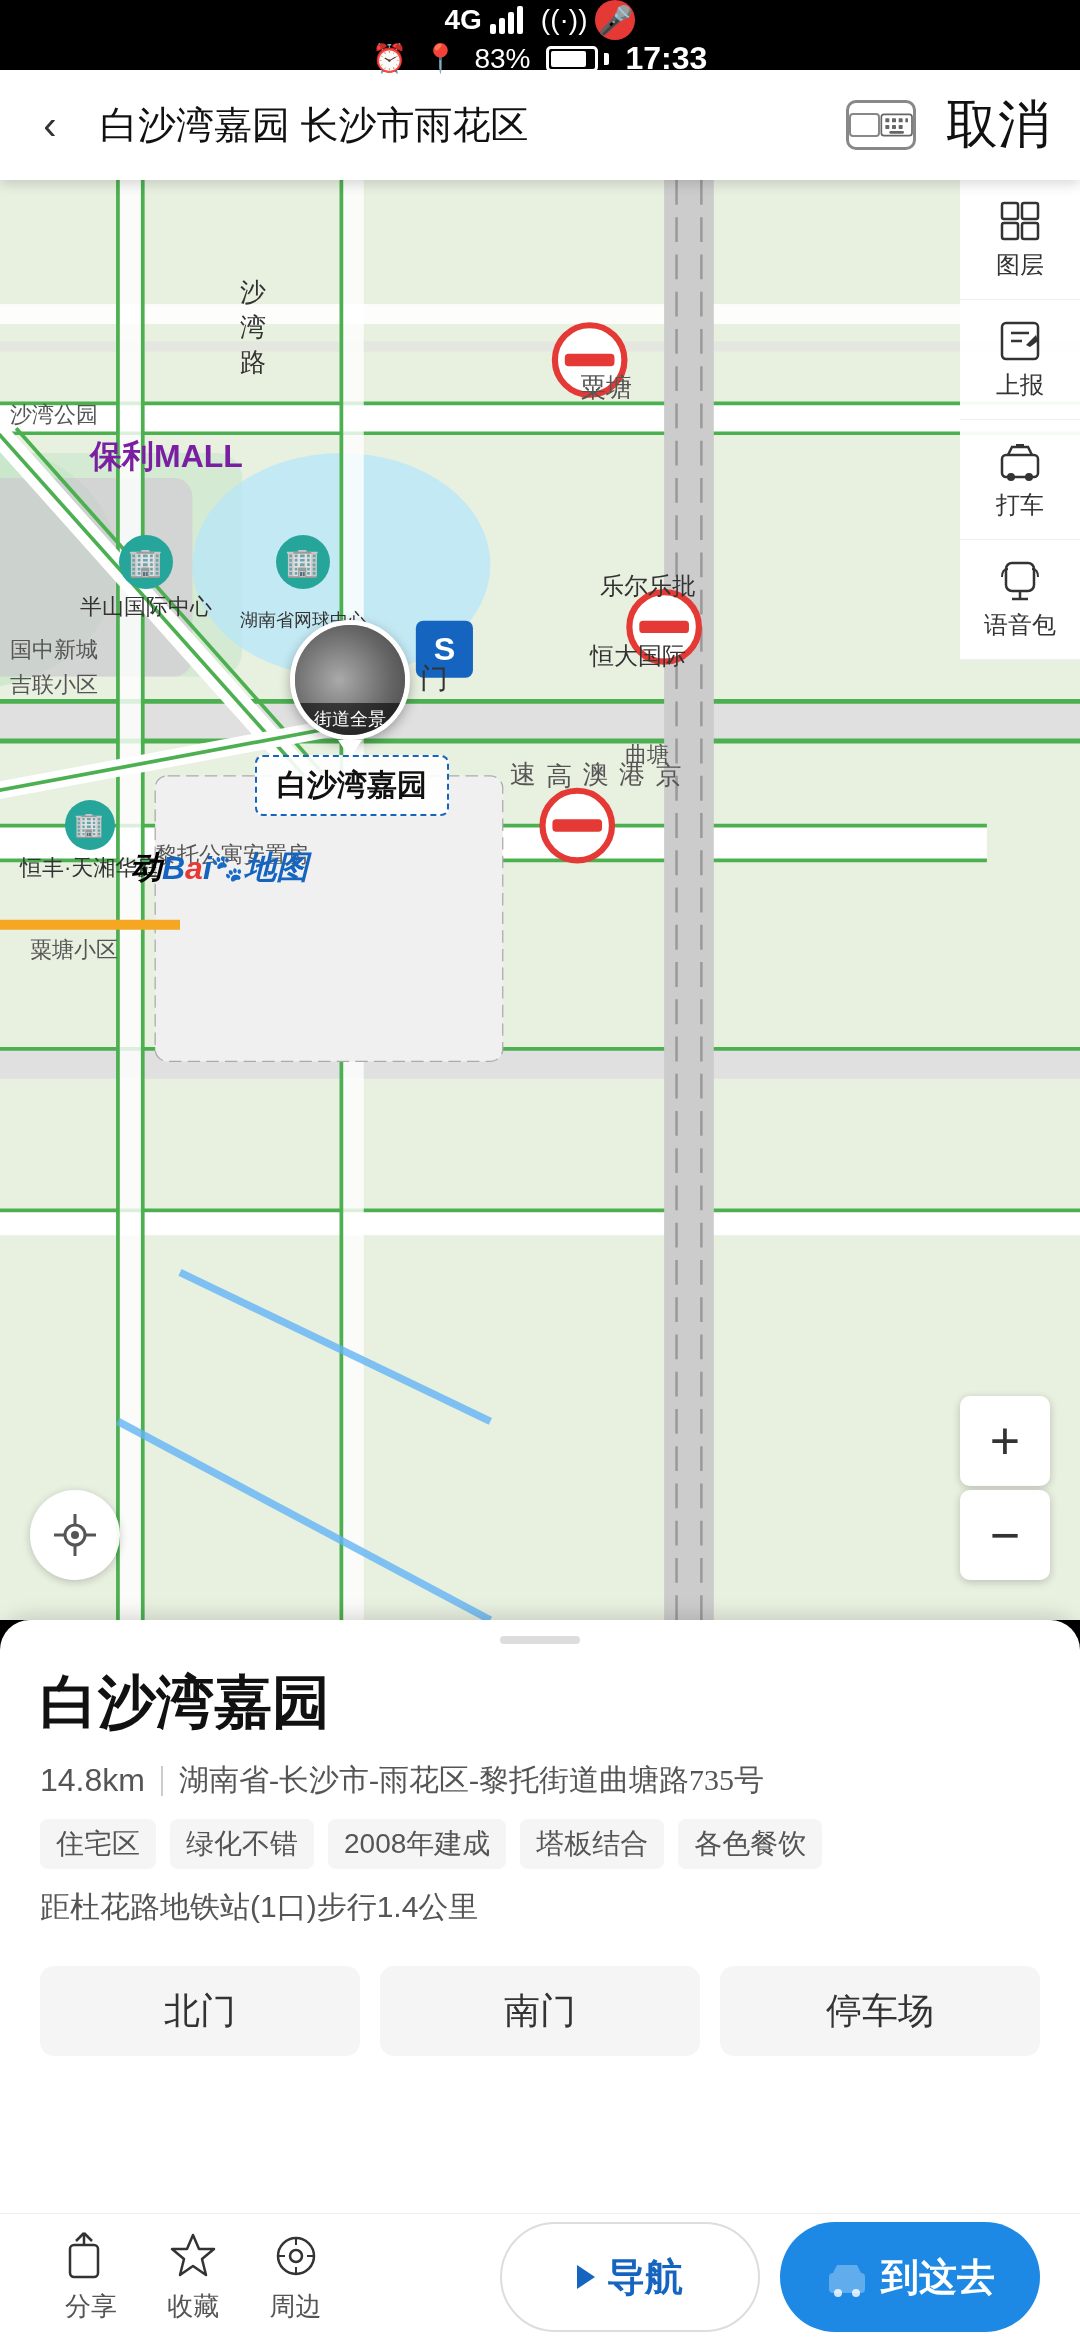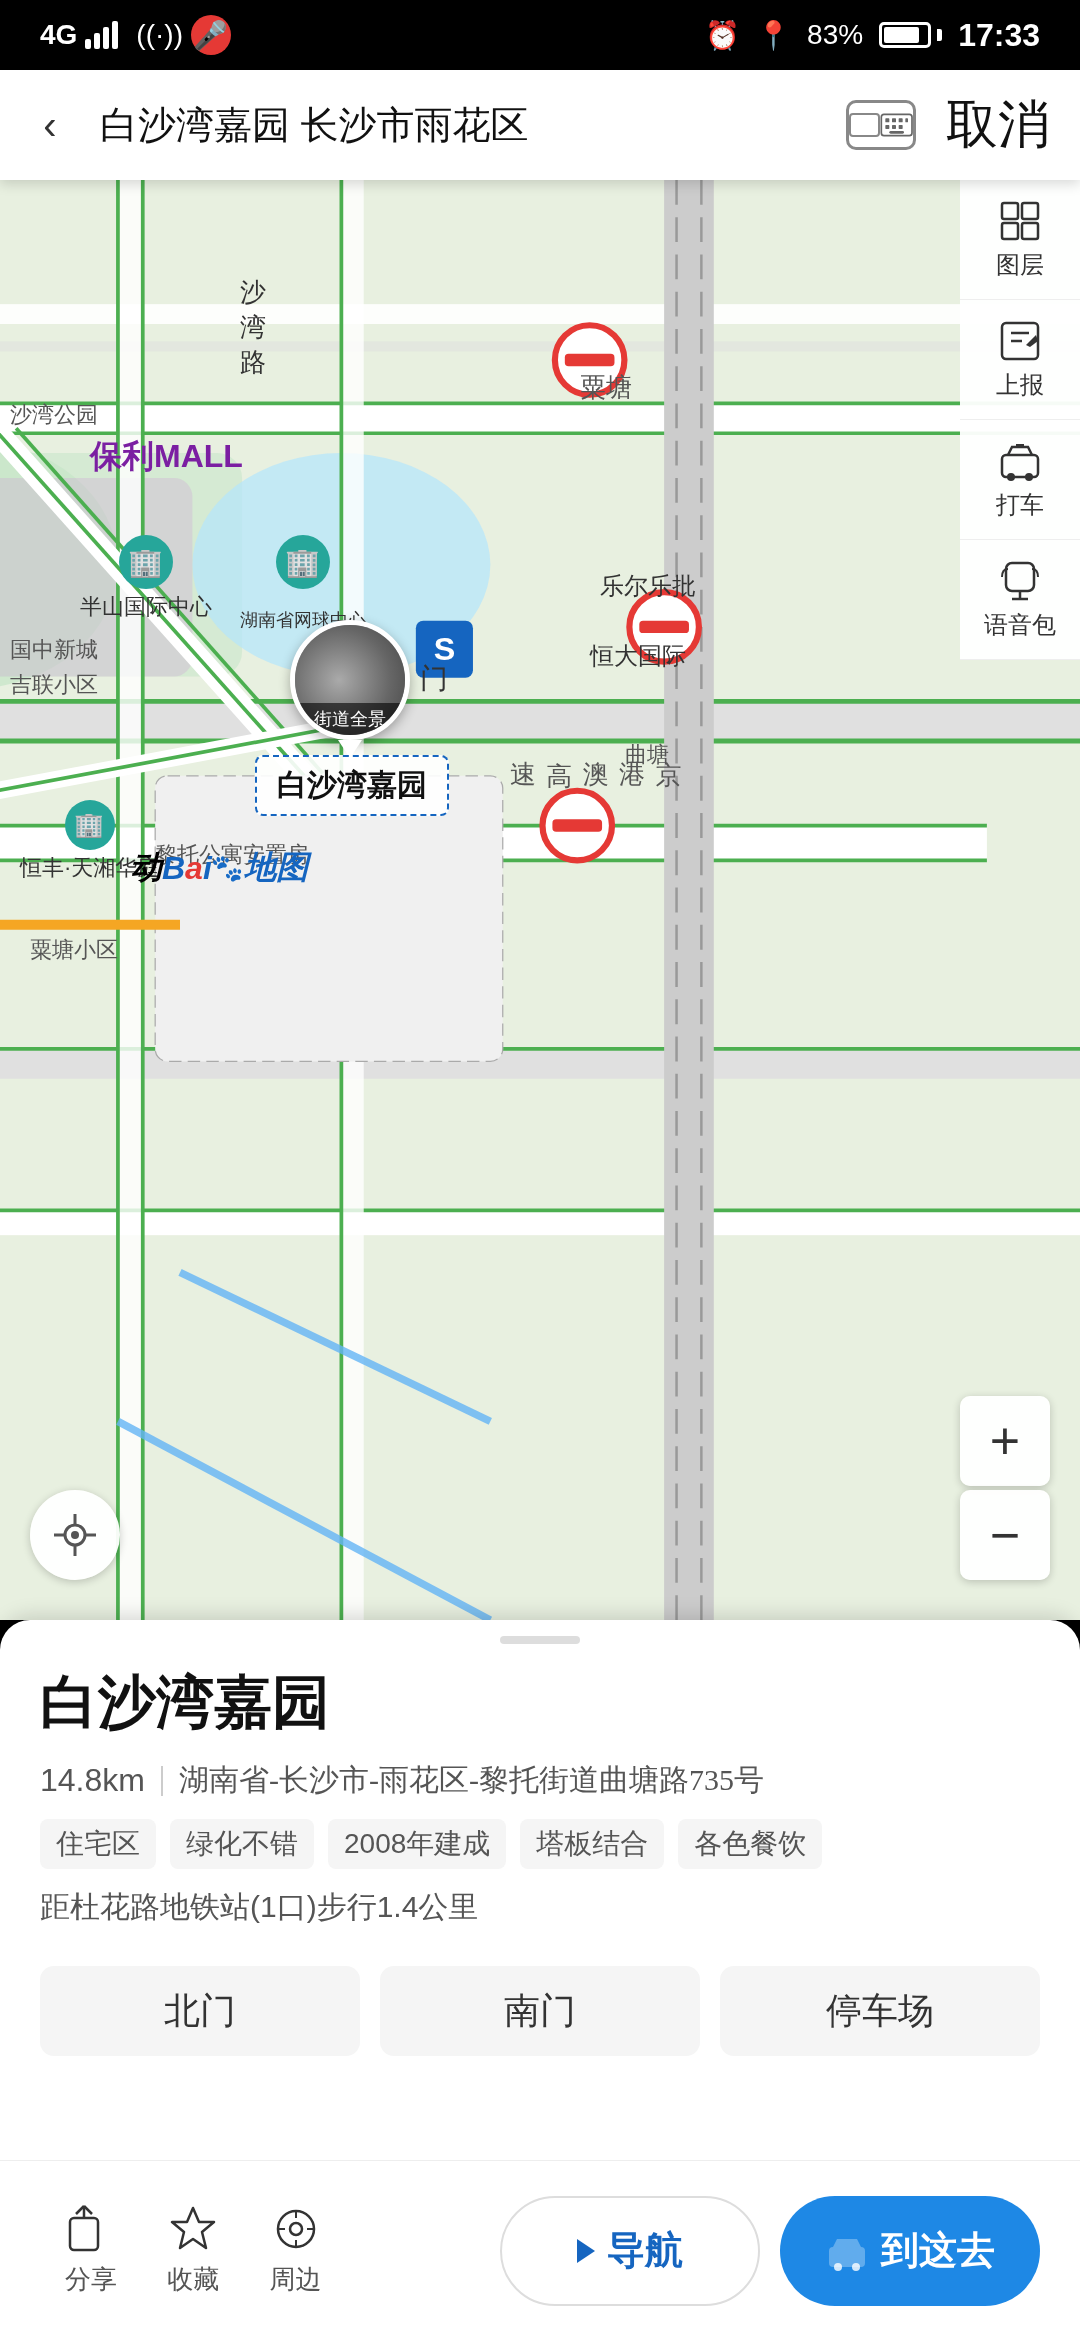--- a/index.html
+++ b/index.html
@@ -18,20 +18,21 @@
       width: 100%;
       height: 70px;
       background: #000;
       display: flex;
       align-items: center;
       justify-content: space-between;
       padding: 0 40px;
       position: absolute;
       top: 0;
       z-index: 100;
+      flex-direction: column;
     }
     .status-left {
       display: flex;
       align-items: center;
       gap: 8px;
     }
     .signal-bars {
       display: flex;
       align-items: flex-end;
       gap: 3px;
@@ -326,21 +327,21 @@
       font-size: 36px;
       color: #333;
     }
 
     
     .bottom-action-bar {
       position: absolute;
       bottom: 0;
       left: 0;
       right: 0;
-      height: 180px;
+      height: 127px;
       background: #fff;
       border-top: 1px solid #eee;
       display: flex;
       align-items: center;
       padding: 0 40px;
       gap: 0;
     }
     .action-item {
       flex: 1;
       display: flex;

